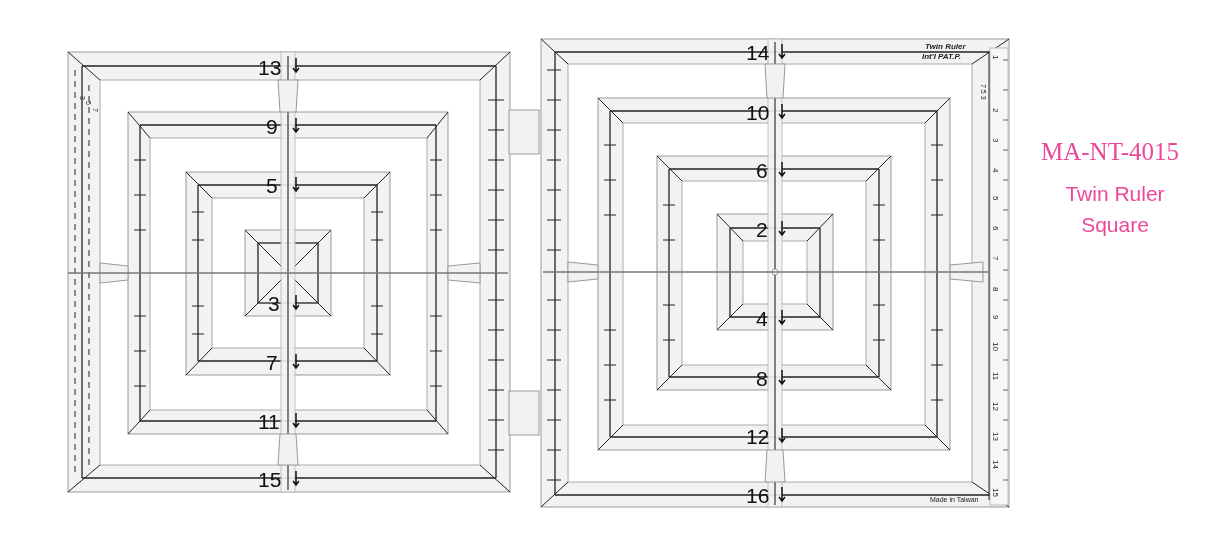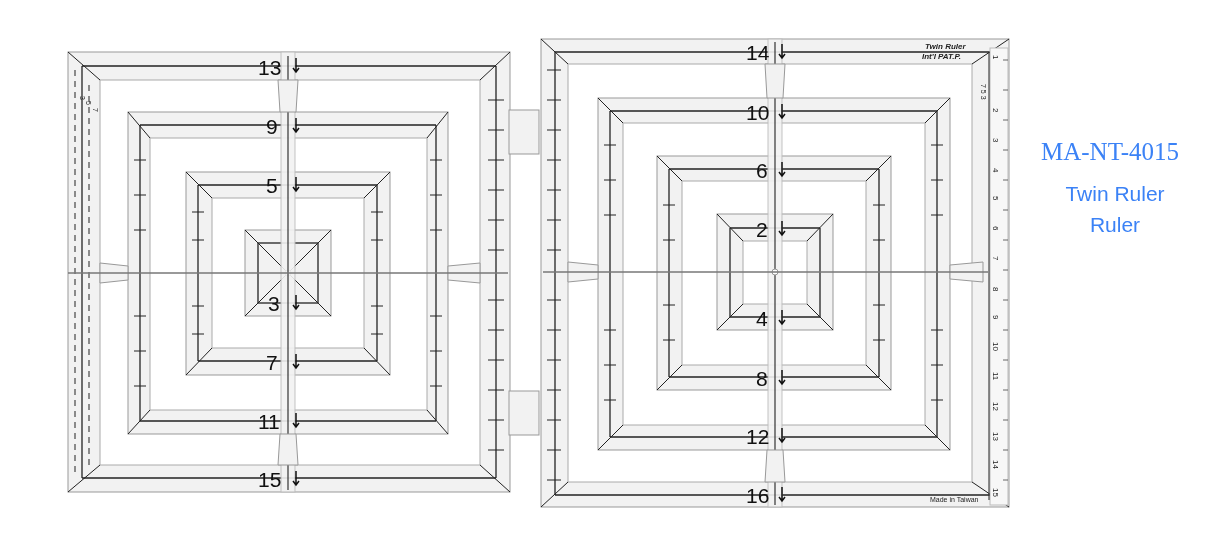--- a/index.html
+++ b/index.html
@@ -1,18 +1,18 @@
 <!DOCTYPE html>
 <html><head>
 <meta charset="utf-8">
 <style>
   html, body { margin:0; padding:0; background:#ffffff; }
   body { width:1219px; height:550px; position:relative; overflow:hidden; font-family:"Liberation Sans", sans-serif; }
   #stage { position:absolute; left:0; top:0; width:1219px; height:550px; }
-  .caption { position:absolute; text-align:center; color:#3b82f6; }
+  .caption { position:absolute; text-align:center; color:#ec4899; }
   #model { left:1040px; top:138px; width:140px; font-family:"Liberation Serif", serif; font-size:25px; }
   #desc { left:1030px; top:178px; width:170px; font-size:21px; line-height:31px; }
   .numlabel { font-family:"Liberation Sans", sans-serif; font-size:21px; fill:#111; }
   .small { font-family:"Liberation Sans", sans-serif; font-size:7px; fill:#222; }
   .smallb { font-family:"Liberation Sans", sans-serif; font-size:8px; font-style:italic; font-weight:bold; fill:#222; }
   .ruletxt { font-family:"Liberation Sans", sans-serif; font-size:8px; fill:#222; }
 </style>
 </head>
 <body>
 
@@ -291,14 +291,14 @@
       <text transform="translate(993,460) rotate(90)">14</text>
       <text transform="translate(993,488) rotate(90)">15</text>
     </g>
   </g>
 </svg>
 </div>
 
 <div id="model" class="caption">MA-NT-4015</div>
 <div id="desc" class="caption">
   <div>Twin Ruler</div>
-  <div>Ruler</div>
+  <div>Square</div>
 </div>
 
 </body></html>

